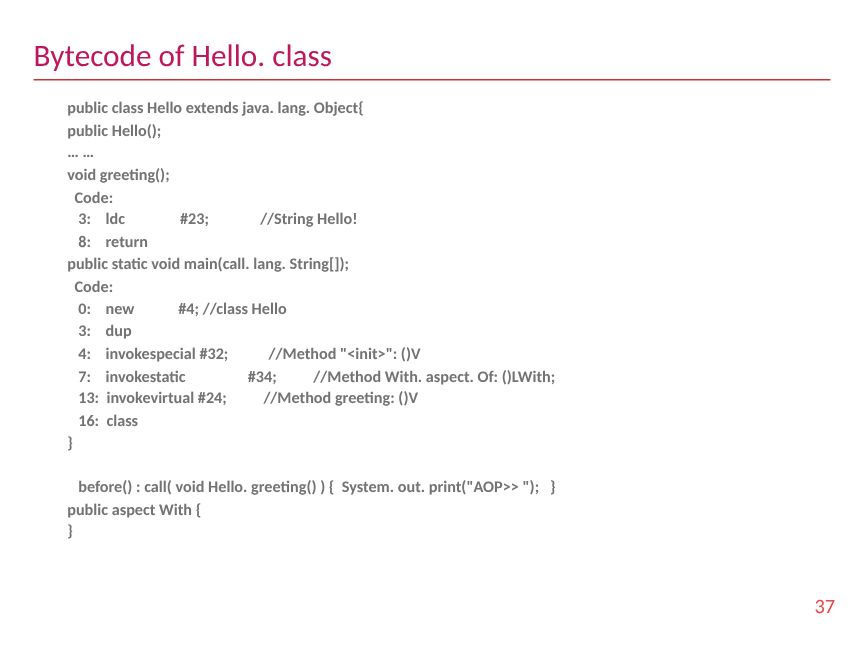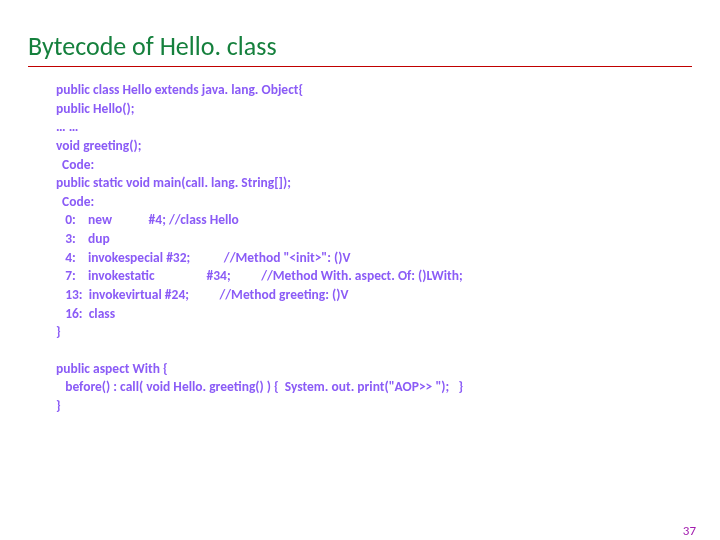--- a/index.html
+++ b/index.html
@@ -5,68 +5,70 @@
   * { margin: 0; padding: 0; box-sizing: border-box; }
   body {
     width: 720px;
     height: 540px;
     background: #ffffff;
     font-family: Calibri, Arial, sans-serif;
     position: relative;
     padding: 30px 28px 0 28px;
   }
   .title {
-    color: #15803d;
+    color: #be185d;
     font-size: 26px;
     font-weight: 400;
     margin-bottom: 4px;
   }
   .underline {
     border-bottom: 1px solid #c00000;
     margin-bottom: 14px;
   }
   .code-block {
     padding-left: 28px;
     font-size: 13.5px;
     font-weight: 700;
-    color: #8b5cf6;
+    color: #737373;
     line-height: 1.38;
   }
   .code-block .line { white-space: pre; }
   .second-block { margin-top: 18px; }
   .pagenum {
     position: absolute;
-    bottom: 2px;
+    bottom: 24px;
     right: 24px;
-    font-size: 13px;
-    color: #a21caf;
+    font-size: 17px;
+    color: #ef4444;
   }
 </style>
 </head>
 <body>
 
 <div class="title">Bytecode of Hello. class</div>
 <div class="underline"></div>
 
 <div class="code-block">
   <div class="line">public class Hello extends java. lang. Object{</div>
   <div class="line">public Hello();</div>
   <div class="line">… …</div>
   <div class="line">void greeting();</div>
   <div class="line">  Code:</div>
+  <div class="line">   3:    ldc               #23;              //String Hello!</div>
+  <div class="line">   8:    return</div>
   <div class="line">public static void main(call. lang. String[]);</div>
   <div class="line">  Code:</div>
   <div class="line">   0:    new            #4; //class Hello</div>
   <div class="line">   3:    dup</div>
   <div class="line">   4:    invokespecial #32;           //Method "&lt;init&gt;": ()V</div>
   <div class="line">   7:    invokestatic                 #34;          //Method With. aspect. Of: ()LWith;</div>
   <div class="line">   13:  invokevirtual #24;          //Method greeting: ()V</div>
   <div class="line">   16:  class</div>
   <div class="line">}</div>
 </div>
 
 <div class="code-block second-block">
+  <div class="line">   before() : call( void Hello. greeting() ) {  System. out. print("AOP&gt;&gt; ");   }</div>
   <div class="line">public aspect With {</div>
-  <div class="line">   before() : call( void Hello. greeting() ) {  System. out. print("AOP&gt;&gt; ");   }</div>
   <div class="line">}</div>
 </div>
 
 <div class="pagenum">37</div>
 
 </body></html>

